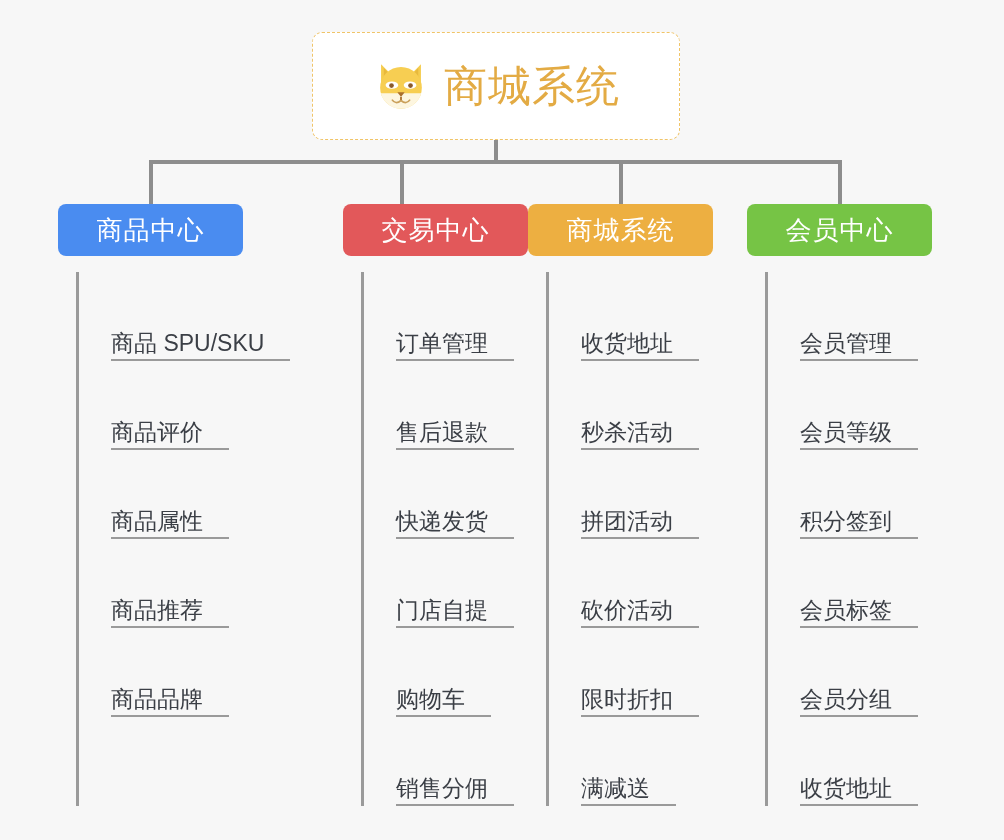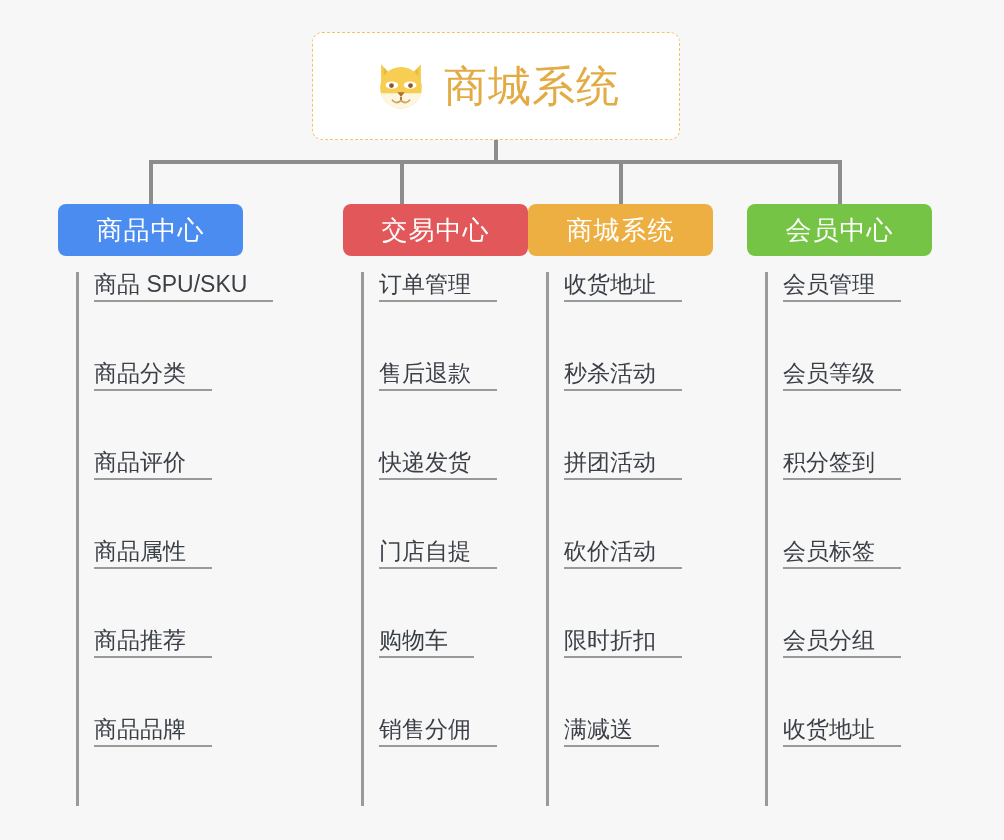--- a/index.html
+++ b/index.html
@@ -94,22 +94,22 @@
     position: absolute;
     left: 18px;
     top: 68px;
     width: 260px;
   }
   .leaf-item {
     position: relative;
     height: 89px;
     box-sizing: border-box;
     display: flex;
-    align-items: flex-start;
-    padding-left: 24px;
+    align-items: flex-end;
+    padding-left: 41px;
   }
   .leaf-label {
     font-size: 23px;
     line-height: 1.05;
     color: #3b3f46;
     white-space: nowrap;
     padding-bottom: 4px;
     border-bottom: 2px solid #9a9a9a;
     padding-right: 26px;
     margin-left: -6px;
@@ -152,23 +152,20 @@
   <div class="column" style="left:58px;">
     <div class="cat-header" style="background:#4a8cf0;">
       <span class="cat-header-label">商品中心</span>
     </div>
     <div class="rail" style="height:534px;"></div>
     <div class="leaf-list">
       <div class="leaf-item">
         <span class="leaf-label">商品 SPU/SKU</span>
       </div>
       <div class="leaf-item">
-        <span class="leaf-label">商品分类</span>
-      </div>
-      <div class="leaf-item">
         <span class="leaf-label">商品评价</span>
       </div>
       <div class="leaf-item">
         <span class="leaf-label">商品属性</span>
       </div>
       <div class="leaf-item">
         <span class="leaf-label">商品推荐</span>
       </div>
       <div class="leaf-item">
         <span class="leaf-label">商品品牌</span>

